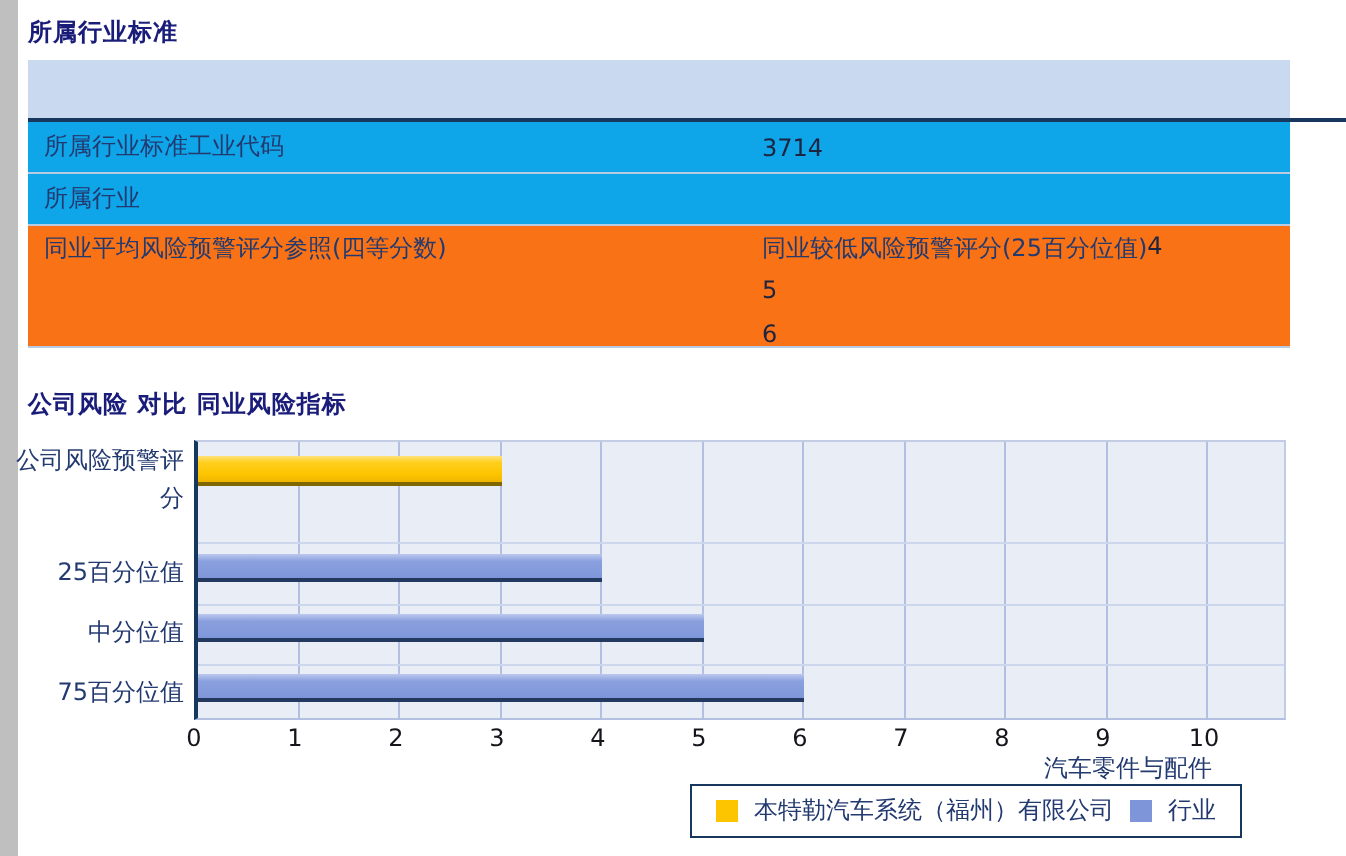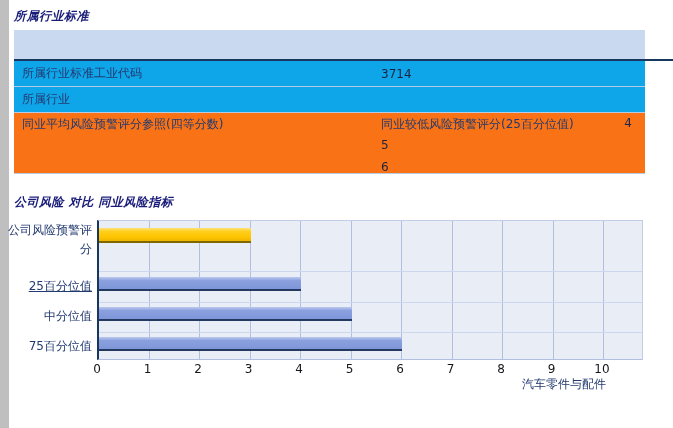--- a/index.html
+++ b/index.html
@@ -12,21 +12,21 @@
     position:relative; width:673px; height:428px;
     background:#ffffff; overflow:hidden;
   }
   .left-gutter {
     position:absolute; left:0; top:0; width:9px; height:428px;
     background:#bfbfbf;
   }
   .section-title {
     position:absolute; left:14px;
     font-weight:bold; font-size:12px; color:#191c78;
-    letter-spacing:0.5px; white-space:nowrap;font-style:italic;
+    letter-spacing:0.5px; white-space:nowrap;
   }
   #title1 { top:8px; }
   #title2 { top:194px; }
 
   
   .tbl-band {
     position:absolute; left:14px; top:30px; width:631px; height:29px;
     background:#c9d9f0;
   }
   .tbl-band-line {
@@ -39,21 +39,21 @@
     display:flex; align-items:center;
   }
   #row1 { top:61px; height:26px; }
   #row2 { top:87px; height:26px; }
   #row3 { top:113px; height:61px; align-items:flex-start; background:#f97316; }
   .tbl-label { padding-left:8px; width:367px; color:#233a70; }
   .tbl-value { color:#1c2440; }
   #row3 .tbl-label { padding-top:3px; }
   .sub-rows { flex:1; padding-top:3px; }
   .sub-row {
-    display:flex; justify-content:space-between;
+    display:flex; justify-content:flex-start;
     height:22px; align-items:flex-start; padding-right:13px;
   }
   .sub-label { color:#233a70; }
   .sub-value { color:#1c2440; }
 
   
   .plot {
     position:absolute; left:97px; top:220px; width:546px; height:140px;
     background:#e9edf6;
     border-top:1px solid #c2cce4; border-right:1px solid #c2cce4;
@@ -75,21 +75,21 @@
   .bar.industry {
     height:14px;
     background:linear-gradient(to bottom,#bcc8ee 0%,#8aa0de 30%,#7e96d9 100%);
     border-bottom:2px solid #24395f;
   }
   .cat-label {
     position:absolute; left:0; width:92px; text-align:right;
     color:#233a70; line-height:19px;
   }
   #cat0 { top:221px; }
-  #cat1 { top:277px;text-decoration:underline; }
+  #cat1 { top:277px; }
   #cat2 { top:307px; }
   #cat3 { top:337px; }
   .ticks { position:absolute; left:97px; top:362px; width:546px; height:14px; }
   .tick {
     position:absolute; width:22px; text-align:center;
     color:#15161c; font-size:12px;
   }
   .axis-label {
     position:absolute; left:460px; top:376px; width:146px;
     text-align:right; color:#233a70; white-space:nowrap;
@@ -175,13 +175,19 @@
       <span class="tick" style="left: 241.5px;">5</span>
       <span class="tick" style="left: 292px;">6</span>
       <span class="tick" style="left: 342.5px;">7</span>
       <span class="tick" style="left: 393px;">8</span>
       <span class="tick" style="left: 443.5px;">9</span>
       <span class="tick" style="left: 494px;">10</span>
     </div>
 
   <div class="axis-label">汽车零件与配件</div>
 
+  <div class="legend">
+    <span class="swatch" id="swatch-company" style="background: rgb(253, 196, 0);"></span>
+    <span class="legend-label">本特勒汽车系统（福州）有限公司</span>
+    <span class="swatch" id="swatch-industry" style="background: rgb(126, 150, 217);"></span>
+    <span class="legend-label">行业</span>
+  </div>
 </div>
 
 </body></html>

